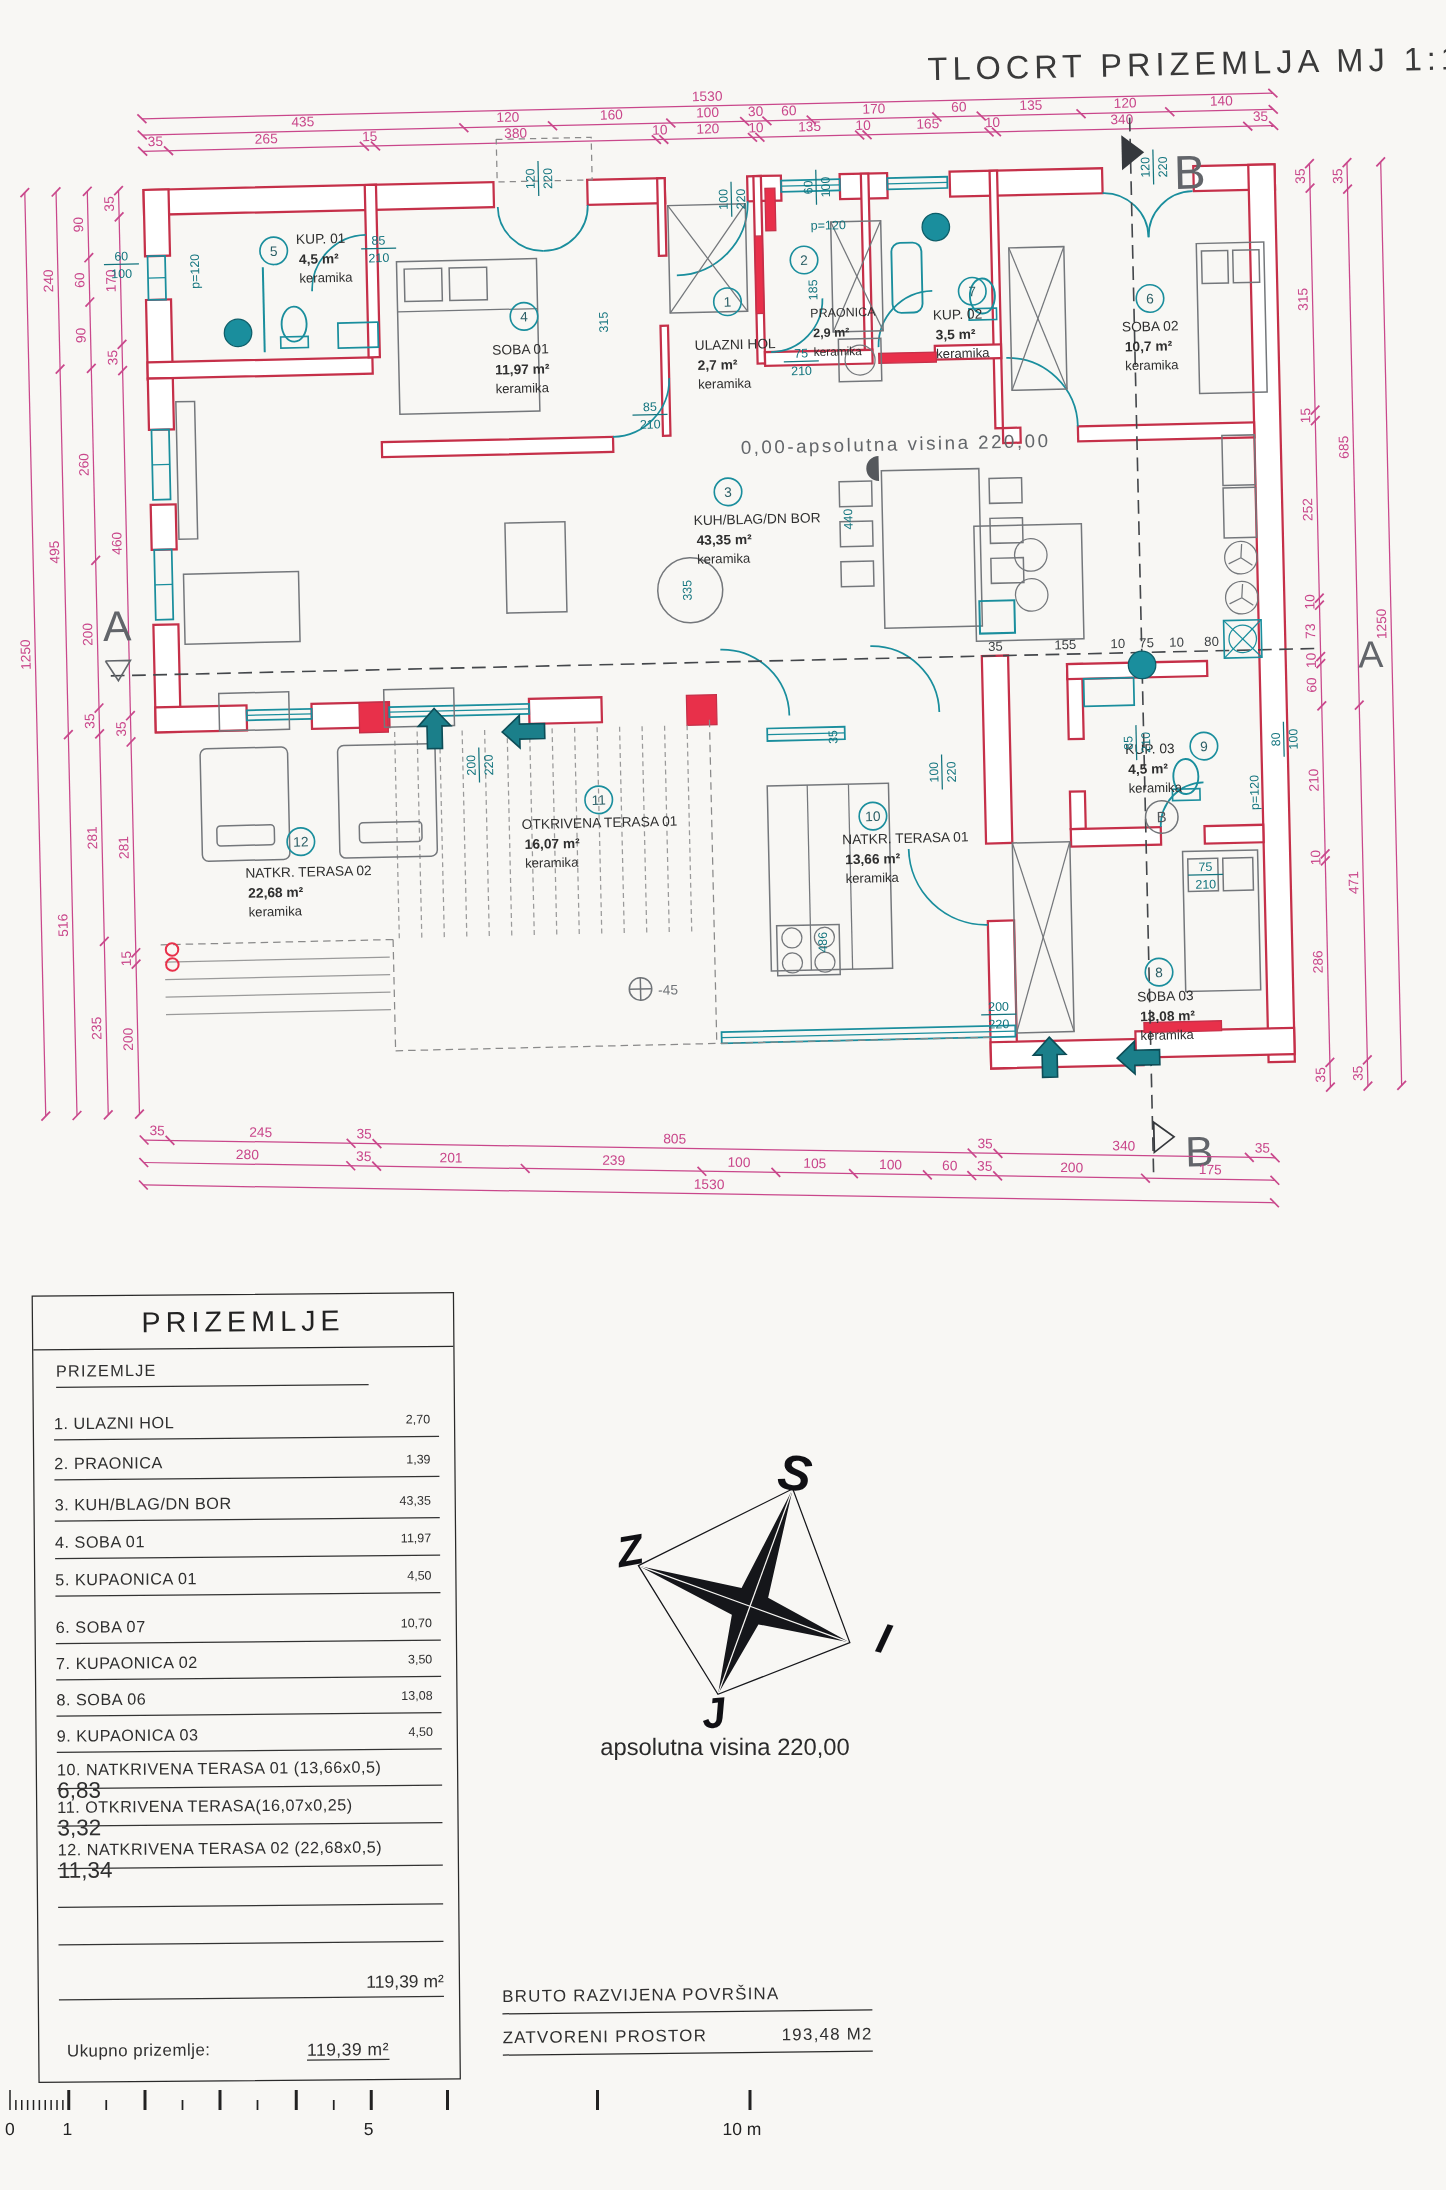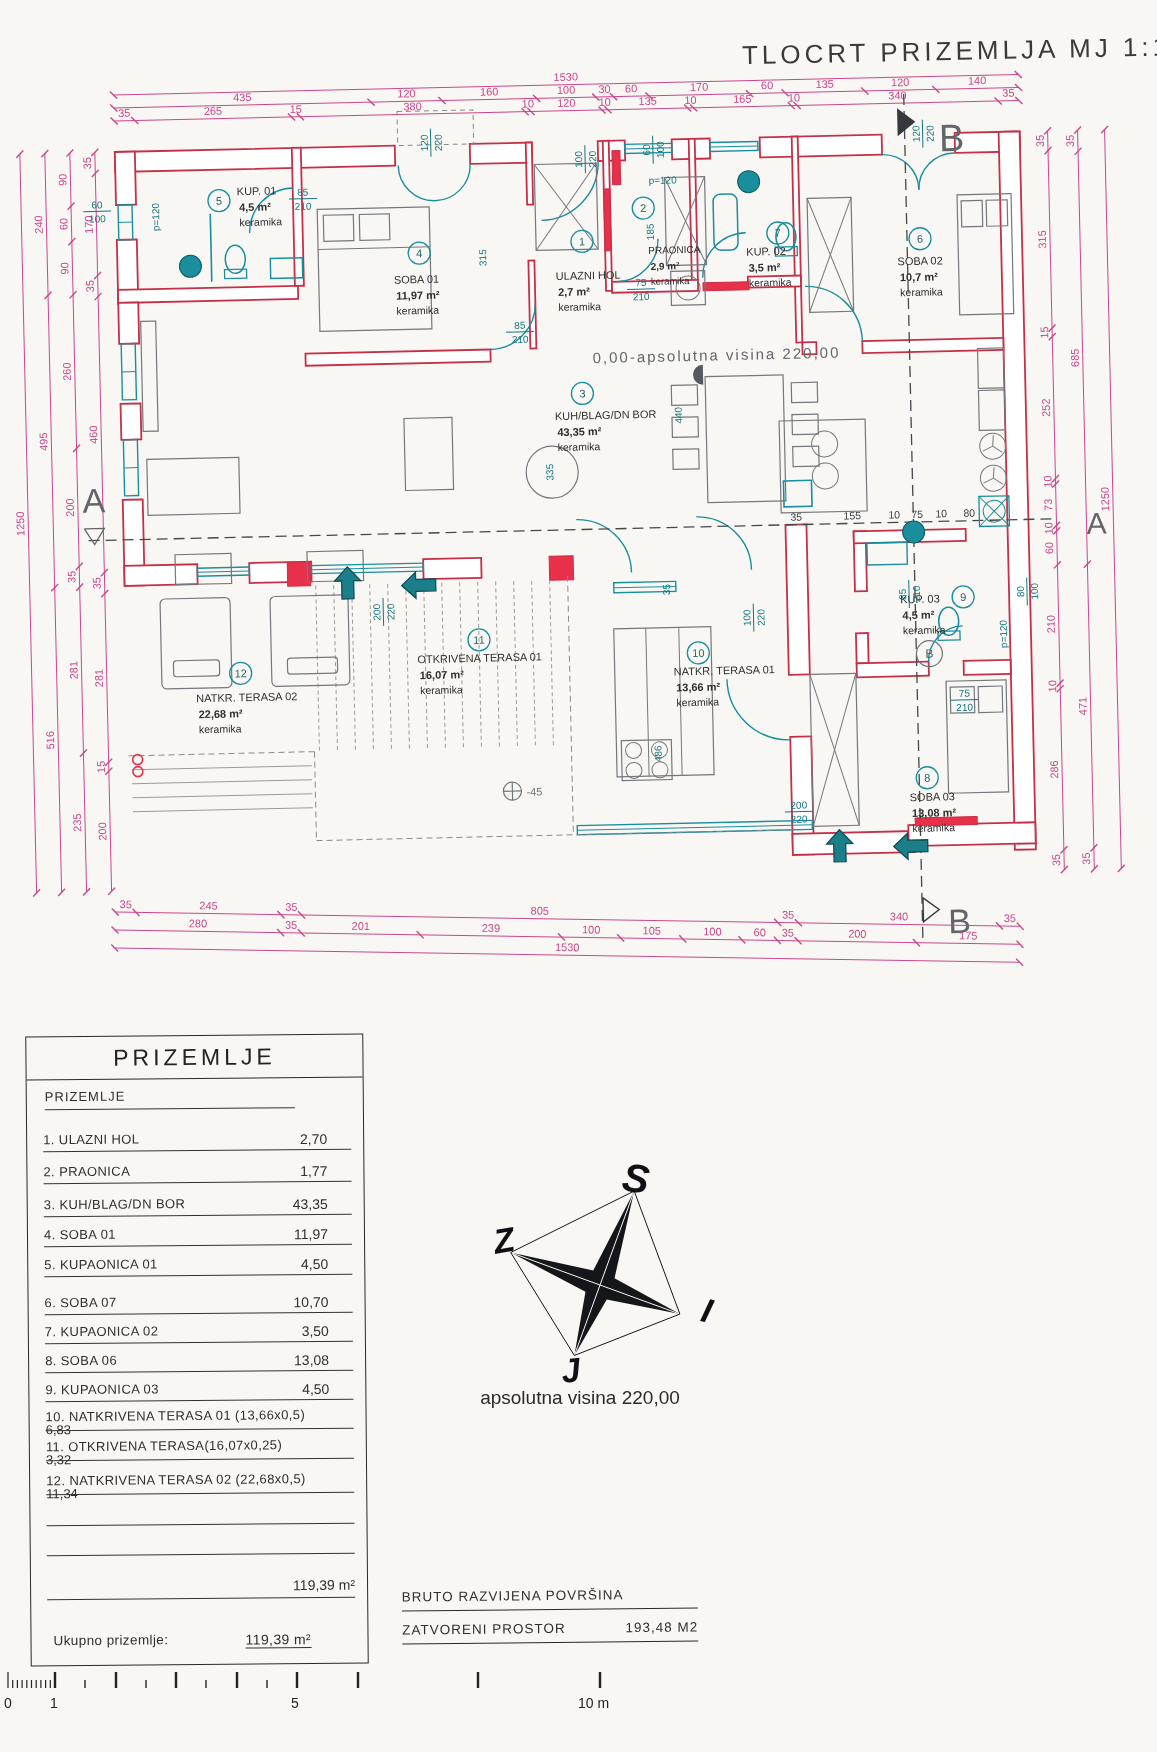--- a/index.html
+++ b/index.html
@@ -10,23 +10,23 @@
          color:#3a3a3a;transform:rotate(-1.2deg);white-space:nowrap;font-weight:400;}
   
   .tbl{position:absolute;left:28px;top:1035px;width:336px;height:628px;border:1.6px solid #2a2a2a;
        transform:rotate(-0.5deg);background:transparent;}
   .tbl-head{height:42px;border-bottom:1.6px solid #2a2a2a;text-align:center;}
   .tbl-head span{display:inline-block;margin-top:8px;font-size:23px;letter-spacing:4px;color:#222;}
   .tbl-sub{position:absolute;left:18px;top:52px;width:250px;font-size:13px;letter-spacing:1px;
            padding-bottom:5px;border-bottom:1.2px solid #333;}
   .t-row{position:absolute;left:16px;right:12px;}
   .t-row .nm{font-size:13px;letter-spacing:.4px;white-space:nowrap;}
-  .t-row .val{position:absolute;right:24px;top:3px;font-size:14px;}
+  .t-row .val{position:absolute;right:7px;top:3px;font-size:10px;}
   .t-row .uline{position:absolute;left:0;right:0;top:21px;border-top:1.2px solid #333;}
-  .t-row.wrap .val{position:absolute;left:0;right:auto;top:15px;font-size:13px;}
+  .t-row.wrap .val{position:absolute;left:0;right:auto;top:15px;font-size:18px;}
   .t-row.wrap .uline{top:23px;}
   .t-blank{position:absolute;left:16px;right:12px;border-top:1.2px solid #333;}
   .t-total{position:absolute;left:16px;right:12px;top:542px;text-align:right;font-size:14px;}
   .t-total .uline{position:absolute;left:0;right:0;top:20px;border-top:1.2px solid #333;}
   .t-ukupno{position:absolute;left:22px;top:596px;font-size:13.5px;letter-spacing:.4px;}
   .t-ukupno b{position:absolute;left:192px;top:0;font-weight:400;font-size:14px;white-space:nowrap;
               border-bottom:1px solid #333;}
   
   .bruto{position:absolute;left:402px;top:1588px;width:296px;transform:rotate(-0.6deg);}
   .bruto .b1{font-size:13.5px;letter-spacing:1px;padding-bottom:6px;border-bottom:1.5px solid #2a2a2a;}
@@ -665,21 +665,21 @@
       </g>
     </svg>
 
   <div class="tbl">
     <div class="tbl-head">
       <span>PRIZEMLJE</span>
     </div>
     <div class="tbl-sub">PRIZEMLJE</div>
     <div id="tbl-rows">
         <div class="t-row" style="top: 93px;"><span class="nm">1.  ULAZNI HOL</span><span class="val">2,70</span><div class="uline"></div></div>
-        <div class="t-row" style="top: 125px;"><span class="nm">2.  PRAONICA</span><span class="val">1,77</span><div class="uline"></div></div>
+        <div class="t-row" style="top: 125px;"><span class="nm">2.  PRAONICA</span><span class="val">1,39</span><div class="uline"></div></div>
         <div class="t-row" style="top: 158px;"><span class="nm">3.  KUH/BLAG/DN BOR</span><span class="val">43,35</span><div class="uline"></div></div>
         <div class="t-row" style="top: 188px;"><span class="nm">4.  SOBA 01</span><span class="val">11,97</span><div class="uline"></div></div>
         <div class="t-row" style="top: 218px;"><span class="nm">5.  KUPAONICA 01</span><span class="val">4,50</span><div class="uline"></div></div>
         <div class="t-row" style="top: 256px;"><span class="nm">6.  SOBA 07</span><span class="val">10,70</span><div class="uline"></div></div>
         <div class="t-row" style="top: 285px;"><span class="nm">7.  KUPAONICA 02</span><span class="val">3,50</span><div class="uline"></div></div>
         <div class="t-row" style="top: 314px;"><span class="nm">8.  SOBA 06</span><span class="val">13,08</span><div class="uline"></div></div>
         <div class="t-row" style="top: 343px;"><span class="nm">9.  KUPAONICA 03</span><span class="val">4,50</span><div class="uline"></div></div>
         <div class="t-row wrap" style="top: 370px;"><span class="nm">10.  NATKRIVENA TERASA 01 (13,66x0,5)</span><span class="val">6,83</span><div class="uline"></div></div>
         <div class="t-row wrap" style="top: 400px;"><span class="nm">11.  OTKRIVENA TERASA(16,07x0,25)</span><span class="val">3,32</span><div class="uline"></div></div>
         <div class="t-row wrap" style="top: 434px;"><span class="nm">12.  NATKRIVENA TERASA 02 (22,68x0,5)</span><span class="val">11,34</span><div class="uline"></div></div>

